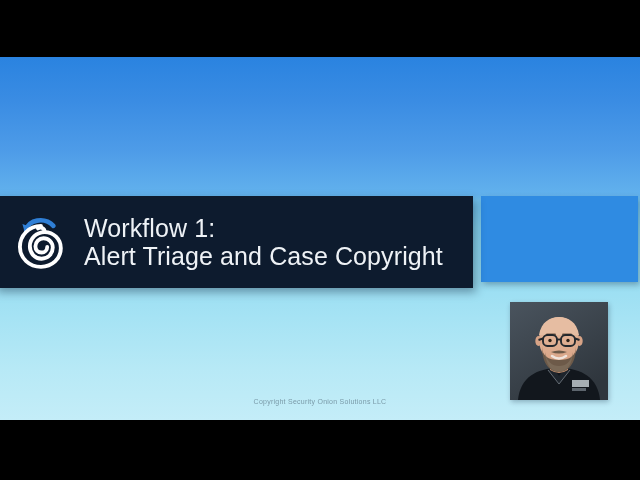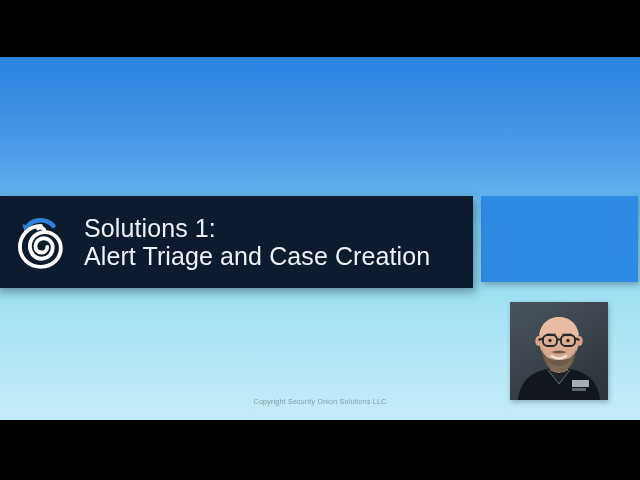--- a/index.html
+++ b/index.html
@@ -162,22 +162,22 @@
                  C61 77, 69 69, 69 59
                  C69 50, 62 44, 54 44
                  C47 44, 41 50, 41 57
                  C41 63, 45 67, 51 67
                  C56 67, 60 63, 60 58" fill="none" stroke="#ffffff" stroke-width="6.2" stroke-linecap="round" stroke-linejoin="round"></path>
 
         <path d="M56 34 C56 27, 49 25, 45 28" fill="none" stroke="#ffffff" stroke-width="6.2" stroke-linecap="round"></path>
       </svg>
 
       <div id="title-text-block">
-        <div class="title-line">Solutions 1:</div>
-        <div class="title-line">Alert Triage and Case Creation</div>
+        <div class="title-line">Workflow 1:</div>
+        <div class="title-line">Alert Triage and Case Copyright</div>
       </div>
     </div>
 
     <div id="presenter-photo">
       <svg width="98" height="98" viewBox="0 0 98 98">
         <defs>
           <linearGradient id="studio-bg" x1="0" y1="0" x2="0.6" y2="1">
             <stop offset="0%" stop-color="#4a545e"></stop>
             <stop offset="100%" stop-color="#2f363d"></stop>
           </linearGradient>

